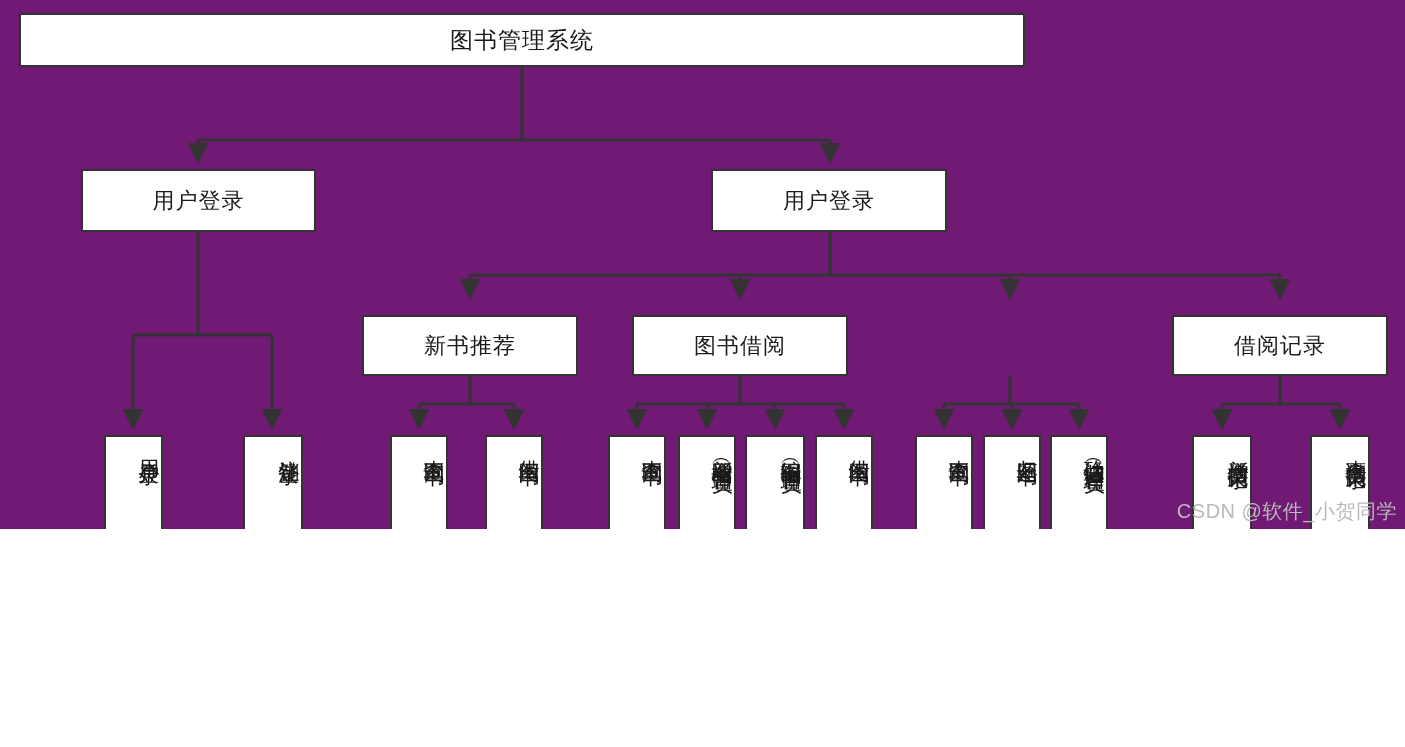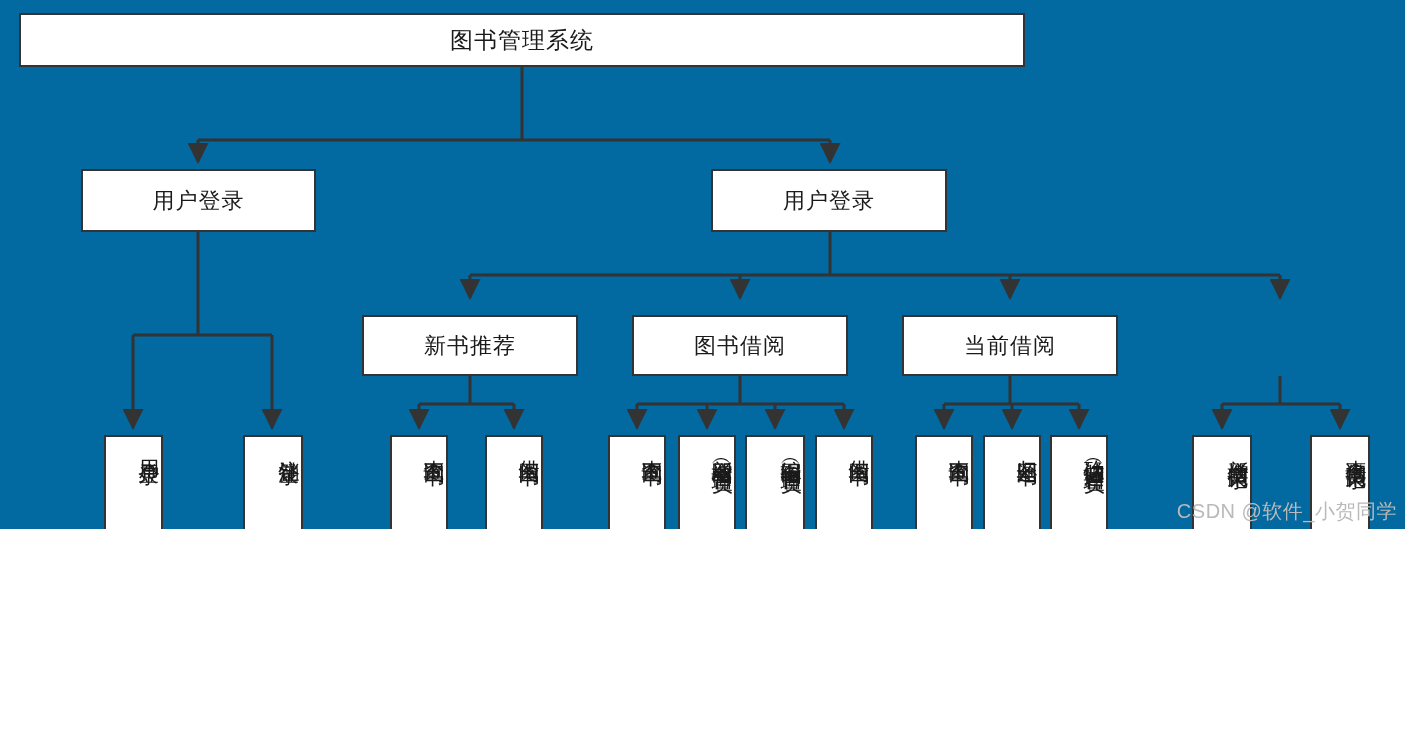--- a/index.html
+++ b/index.html
@@ -4,21 +4,21 @@
 <style>
   html, body {
     margin: 0;
     padding: 0;
     background: #ffffff;
   }
   #canvas {
     position: relative;
     width: 1405px;
     height: 529px;
-    background: #0369a1;
+    background: #701a75;
     overflow: hidden;
     font-family: "Liberation Sans", "DejaVu Sans", sans-serif;
   }
   svg#wires {
     position: absolute;
     left: 0;
     top: 0;
     width: 1405px;
     height: 747px;
     pointer-events: none;
@@ -135,22 +135,22 @@
   <div class="node horiz" style="left: 711px; top: 169px; width: 236px; height: 63px;">
     <span>用户登录</span>
   </div>
 
   <div class="node horiz" style="left: 632px; top: 315px; width: 216px; height: 61px;">
     <span>图书借阅</span>
   </div>
   <div class="node horiz" style="left: 362px; top: 315px; width: 216px; height: 61px;">
     <span>新书推荐</span>
   </div>
-  <div class="node horiz" style="left: 902px; top: 315px; width: 216px; height: 61px;">
-    <span>当前借阅</span>
+  <div class="node horiz" style="left: 1172px; top: 315px; width: 216px; height: 61px;">
+    <span>借阅记录</span>
   </div>
 
   <div id="leaf-host">
       <div class="node vert" style="left: 104px; top: 435px; width: 59px; height: 299px;">
         <span class="vtext">用户登录</span>
       </div>
       <div class="node vert" style="left: 243px; top: 435px; width: 60px; height: 299px;">
         <span class="vtext">注销登录</span>
       </div>
       <div class="node vert" style="left: 390px; top: 435px; width: 58px; height: 299px;">

